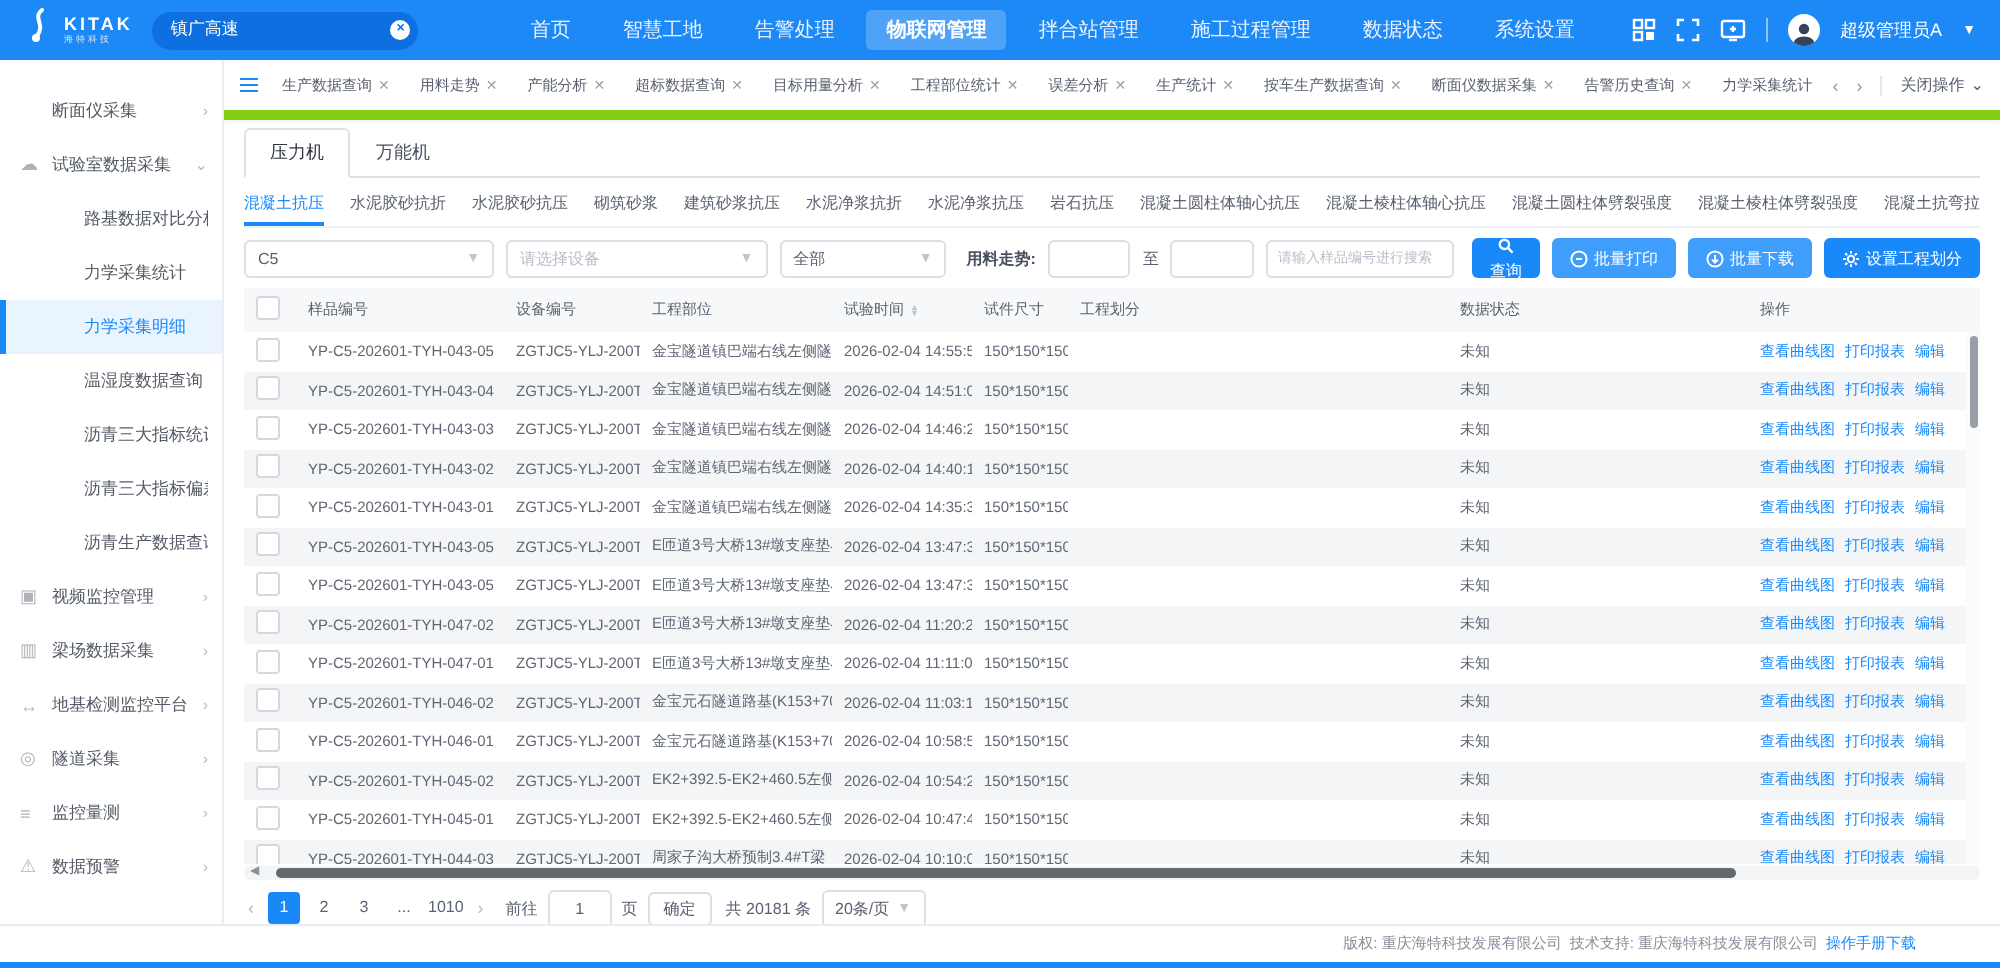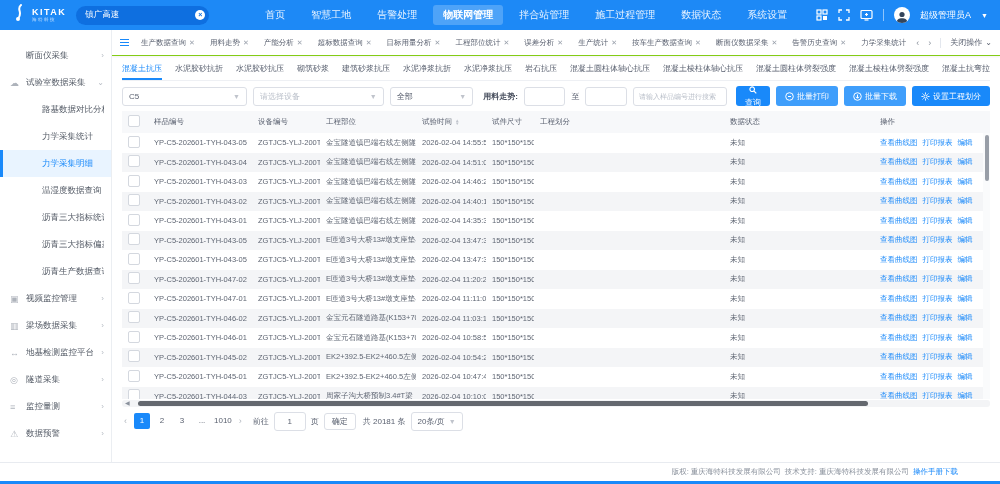--- a/index.html
+++ b/index.html
@@ -30,21 +30,21 @@
   .side-icon{width:16px;flex:0 0 16px;font-size:9px;color:#aeb3bb;}
   .side-label{flex:1;overflow:hidden;}
   .side-arrow{color:#b6bcc4;font-size:8px;}
   .side-item.child{padding-left:42px;}
   .side-item.active{background:#e9f4ff;color:#1989fa;}
   .side-item.active::before{content:"";position:absolute;left:0;top:0;bottom:0;width:3px;background:#1989fa;}
 
   
   .main{position:absolute;left:112px;top:30px;right:0;bottom:21px;background:#fff;display:flex;flex-direction:column;overflow:hidden;}
 
-  .tabstrip{flex:0 0 25px;display:flex;align-items:center;gap:6px;padding:0 8px;border-bottom:1px solid #84cc16;box-shadow:0 1px 2px rgba(0,0,0,.05);background:#fff;}
+  .tabstrip{flex:0 0 25px;display:flex;align-items:center;gap:6px;padding:0 8px;border-bottom:5px solid #84cc16;box-shadow:0 1px 2px rgba(0,0,0,.05);background:#fff;}
   .tab-menu-ico{display:flex;flex-direction:column;gap:1.5px;flex:0 0 auto;}
   .tab-menu-ico i{display:block;width:9px;height:1.5px;background:#1989fa;}
   .tabs{display:flex;align-items:center;gap:3px;flex:1;overflow:hidden;}
   .tab{display:flex;align-items:center;gap:3px;font-size:7.5px;color:#5a6170;padding:2.5px 6px;border-radius:2px;white-space:nowrap;cursor:pointer;}
   .tab .x{font-size:7px;color:#9aa1ac;}
   .tab-nav{display:flex;align-items:center;gap:9px;color:#8a919c;font-size:9px;flex:0 0 auto;}
   .tn-div{width:1px;height:10px;background:#e3e7ee;}
   .close-ops{font-size:8px;color:#5a6170;display:flex;gap:3px;align-items:center;cursor:pointer;text-align:right;}
 
   .card{flex:1;display:flex;flex-direction:column;padding:0 10px;overflow:hidden;}
@@ -324,20 +324,24 @@
         <span class="tn-div"></span>
         <span class="close-ops">
           <span>关闭操作</span>
           <span>⌄</span>
         </span>
       </div>
     </div>
 
     <div class="card">
 
+      <div class="machine-tabs">
+          <span class="machine-tab active">压力机</span>
+          <span class="machine-tab">万能机</span>
+        </div>
 
       <div class="cat-tabs">
           <span class="cat-tab active">混凝土抗压</span>
           <span class="cat-tab">水泥胶砂抗折</span>
           <span class="cat-tab">水泥胶砂抗压</span>
           <span class="cat-tab">砌筑砂浆</span>
           <span class="cat-tab">建筑砂浆抗压</span>
           <span class="cat-tab">水泥净浆抗折</span>
           <span class="cat-tab">水泥净浆抗压</span>
           <span class="cat-tab">岩石抗压</span>

